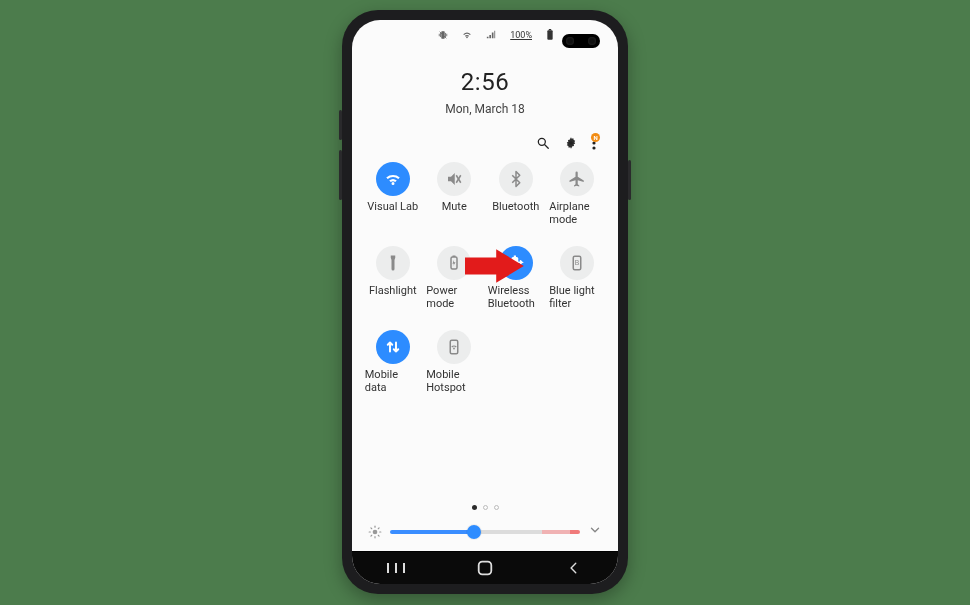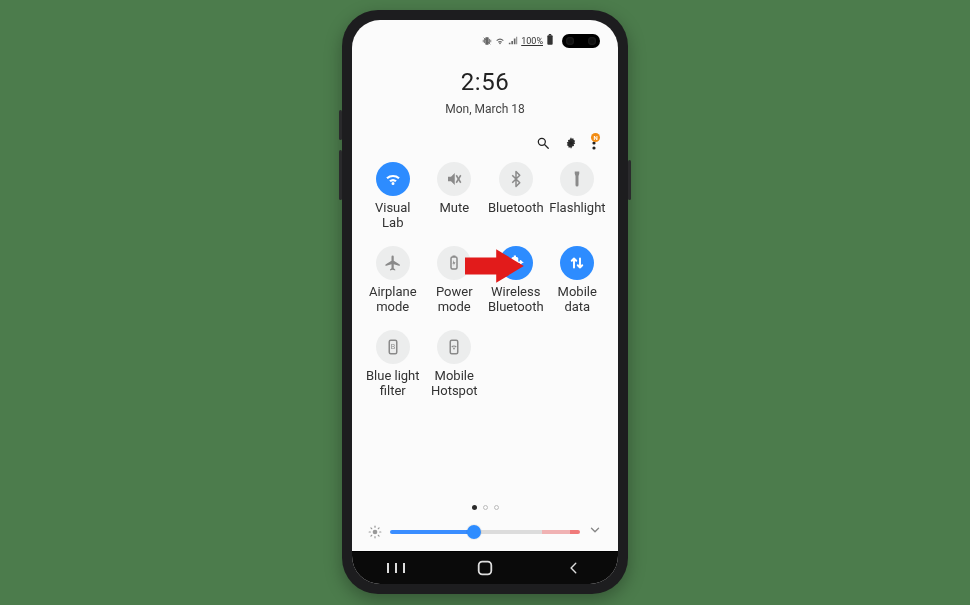--- a/index.html
+++ b/index.html
@@ -67,26 +67,26 @@
     border-radius: 2px;
   }
   .side-btn.sb1 { left: -3px; top: 100px; width: 3px; height: 30px; }
   .side-btn.sb2 { left: -3px; top: 140px; width: 3px; height: 50px; }
   .side-btn.sb3 { right: -3px; top: 150px; width: 3px; height: 40px; }
 
   
   .status-bar {
     height: 22px;
     display: flex;
-    align-items: flex-end;
+    align-items: center;
     justify-content: flex-end;
     padding: 4px 64px 0 16px;
     font-size: 9px;
     color: #333;
-    gap: 3px;
+    gap: 14px;
     text-decoration: underline;
   }
   .status-bar svg { display: block; }
 
   
   .clock-area {
     text-align: center;
     color: #222;
     padding-top: 24px;
     padding-bottom: 14px;
@@ -156,23 +156,22 @@
     height: 34px;
     border-radius: 50%;
     display: flex;
     align-items: center;
     justify-content: center;
     color: #8a8a8a;
   }
   .tile-btn.off { background: #eceded; color: #8a8a8a; }
   .tile-btn.on  { background: #2d8cff; color: #fff; }
   .tile-label {
-    font-size: 13px;
+    font-size: 11px;
     color: #333;
-    text-align: center;
     line-height: 1.15;
     margin-top: 5px;
     max-width: 56px;
   }
 
   
   .tile-btn svg { display:block; }
 
   
   .arrow-overlay {
@@ -362,36 +361,36 @@
                   <path fill="none" stroke="currentColor" stroke-width="2" stroke-linejoin="round" d="M7 7l10 10-5 5V2l5 5L7 17"></path>
                 </svg>
               </span>
             </div>
             <div class="tile-label">Bluetooth</div>
           </div>
           <div class="tile">
             <div class="tile-btn off">
               <span style="display: flex;">
                 <svg width="18" height="18" viewBox="0 0 24 24">
+                  <path fill="currentColor" d="M21 16v-2l-8-5V3.5a1.5 1.5 0 10-3 0V9l-8 5v2l8-2.5V19l-2 1.5V22l3.5-1 3.5 1v-1.5L13 19v-5.5l8 2.5z"></path>
+                </svg>
+              </span>
+            </div>
+            <div class="tile-label">Airplane mode</div>
+          </div>
+          <div class="tile">
+            <div class="tile-btn off">
+              <span style="display: flex;">
+                <svg width="18" height="18" viewBox="0 0 24 24">
                   <path fill="currentColor" d="M9 2h6v3l-1 3v12a2 2 0 01-4 0V8L9 5V2z"></path>
                   <line x1="12" y1="0" x2="12" y2="-2" stroke="currentColor"></line>
                 </svg>
               </span>
             </div>
             <div class="tile-label">Flashlight</div>
-          </div>
-          <div class="tile">
-            <div class="tile-btn off">
-              <span style="display: flex;">
-                <svg width="18" height="18" viewBox="0 0 24 24">
-                  <path fill="currentColor" d="M21 16v-2l-8-5V3.5a1.5 1.5 0 10-3 0V9l-8 5v2l8-2.5V19l-2 1.5V22l3.5-1 3.5 1v-1.5L13 19v-5.5l8 2.5z"></path>
-                </svg>
-              </span>
-            </div>
-            <div class="tile-label">Airplane mode</div>
           </div>
           <div class="tile">
             <div class="tile-btn off">
               <span style="display: flex;">
                 <svg width="18" height="18" viewBox="0 0 24 24">
                   <rect x="8" y="4" width="8" height="16" rx="2" fill="none" stroke="currentColor" stroke-width="2"></rect>
                   <rect x="10" y="2" width="4" height="2" fill="currentColor"></rect>
                   <path fill="currentColor" d="M12 8l-2 5h2l-1 3 3-5h-2z"></path>
                 </svg>
               </span>
@@ -404,39 +403,39 @@
                 <svg width="18" height="18" viewBox="0 0 24 24">
                   <rect x="6" y="4" width="9" height="16" rx="2" fill="currentColor"></rect>
                   <rect x="9" y="2" width="3" height="2" fill="currentColor"></rect>
                   <path d="M15 11h5l-2-2m2 2l-2 2" stroke="currentColor" stroke-width="2" fill="none" stroke-linecap="round"></path>
                 </svg>
               </span>
             </div>
             <div class="tile-label">Wireless Bluetooth</div>
           </div>
           <div class="tile">
-            <div class="tile-btn on">
-              <span style="display: flex;">
-                <svg width="18" height="18" viewBox="0 0 24 24">
-                  <path fill="none" stroke="currentColor" stroke-width="2.6" stroke-linecap="round" stroke-linejoin="round" d="M8 6v12M8 6l-3 3M8 6l3 3M16 18V6M16 18l-3-3M16 18l3-3"></path>
-                </svg>
-              </span>
-            </div>
-            <div class="tile-label">Mobile data</div>
-          </div>
-          <div class="tile">
             <div class="tile-btn off">
               <span style="display: flex;">
                 <svg width="18" height="18" viewBox="0 0 24 24">
                   <rect x="7" y="3" width="10" height="18" rx="2" fill="none" stroke="currentColor" stroke-width="2"></rect>
                   <text x="12" y="15" text-anchor="middle" font-size="9" fill="currentColor" font-family="Arial">B</text>
                 </svg>
               </span>
             </div>
             <div class="tile-label">Blue light filter</div>
+          </div>
+          <div class="tile">
+            <div class="tile-btn on">
+              <span style="display: flex;">
+                <svg width="18" height="18" viewBox="0 0 24 24">
+                  <path fill="none" stroke="currentColor" stroke-width="2.6" stroke-linecap="round" stroke-linejoin="round" d="M8 6v12M8 6l-3 3M8 6l3 3M16 18V6M16 18l-3-3M16 18l3-3"></path>
+                </svg>
+              </span>
+            </div>
+            <div class="tile-label">Mobile data</div>
           </div>
           <div class="tile">
             <div class="tile-btn off">
               <span style="display: flex;">
                 <svg width="18" height="18" viewBox="0 0 24 24">
                   <rect x="7" y="3" width="10" height="18" rx="2" fill="none" stroke="currentColor" stroke-width="2"></rect>
                   <path d="M9 12a4 4 0 016 0" stroke="currentColor" stroke-width="1.6" fill="none"></path>
                   <circle cx="12" cy="14" r="1.2" fill="currentColor"></circle>
                 </svg>
               </span>

